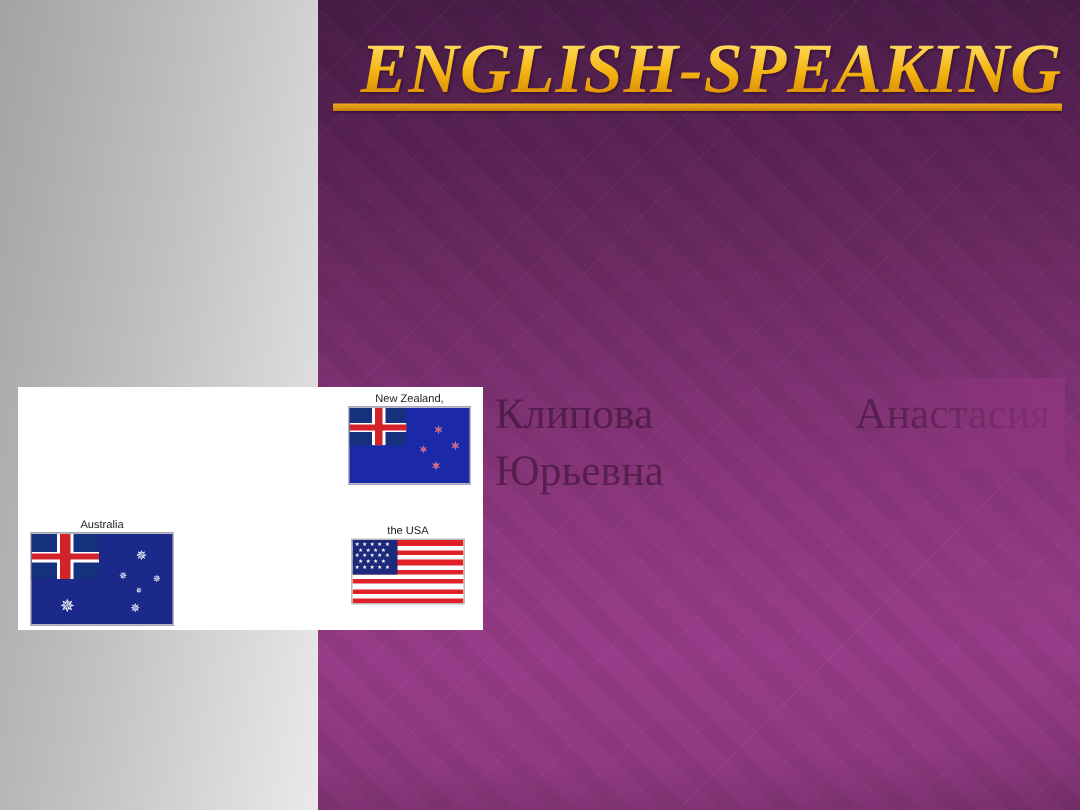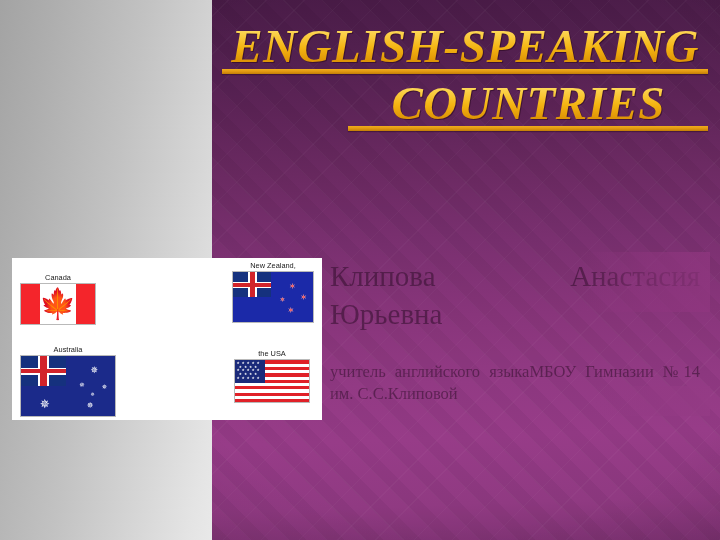--- a/index.html
+++ b/index.html
@@ -60,21 +60,21 @@
     background: radial-gradient(ellipse 120% 95% at 50% 45%, rgba(0,0,0,0) 55%, rgba(0,0,0,0.18) 100%);
     pointer-events: none;
   }
 
   
   #title-block {
     position: absolute;
     left: 222px;
     top: 22px;
     width: 486px;
-    text-align: center;
+    text-align: right;
     z-index: 6;
   }
   .title-line {
     display: block;
     font-family: "Liberation Serif", serif;
     font-weight: bold;
     font-style: italic;
     font-size: 47px;
     line-height: 1.04;
     letter-spacing: 0.5px;
@@ -214,44 +214,30 @@
   <div id="right-panel">
     <div id="panel-texture"></div>
     <div id="panel-vignette"></div>
   </div>
 
   <div id="title-block">
     <div id="title-line-1-wrap">
       <span class="title-line">ENGLISH-SPEAKING</span>
       <div class="title-underline"></div>
     </div>
-    <div id="title-line-2-wrap">
-      <span class="title-line">COUNTRIES</span>
-      <div class="title-underline"></div>
-    </div>
   </div>
 
   <div id="author-block">
     <div id="author-name">Клипова Анастасия Юрьевна</div>
-    <div id="author-role">учитель английского языкаМБОУ Гимназии №14 им. С.С.Клиповой</div>
     <div id="author-fade"></div>
     <div id="role-fade"></div>
   </div>
 
   <div id="flags-image">
 
-    <div class="flag-cell" id="flag-canada" style="left:8px; top:16px;">
-      <div class="flag-label">Canada</div>
-      <div class="flag-box">
-        <div class="ca-bar left"></div>
-        <div class="ca-bar right"></div>
-        <div class="ca-leaf">🍁</div>
-        <div class="ca-stem"></div>
-      </div>
-    </div>
 
     <div class="flag-cell" id="flag-au" style="left:8px; top:88px;">
       <div class="flag-label">Australia</div>
       <div class="flag-box">
         <div style="position:absolute; left:0; top:0; width:48%; height:50%; overflow:hidden;">
           <div class="uj">
             <div class="d1" style="transform:translate(-50%,-50%) rotate(33deg);">
                 <div class="dw"></div>
               </div>
             <div class="d1" style="transform:translate(-50%,-50%) rotate(-33deg);">

